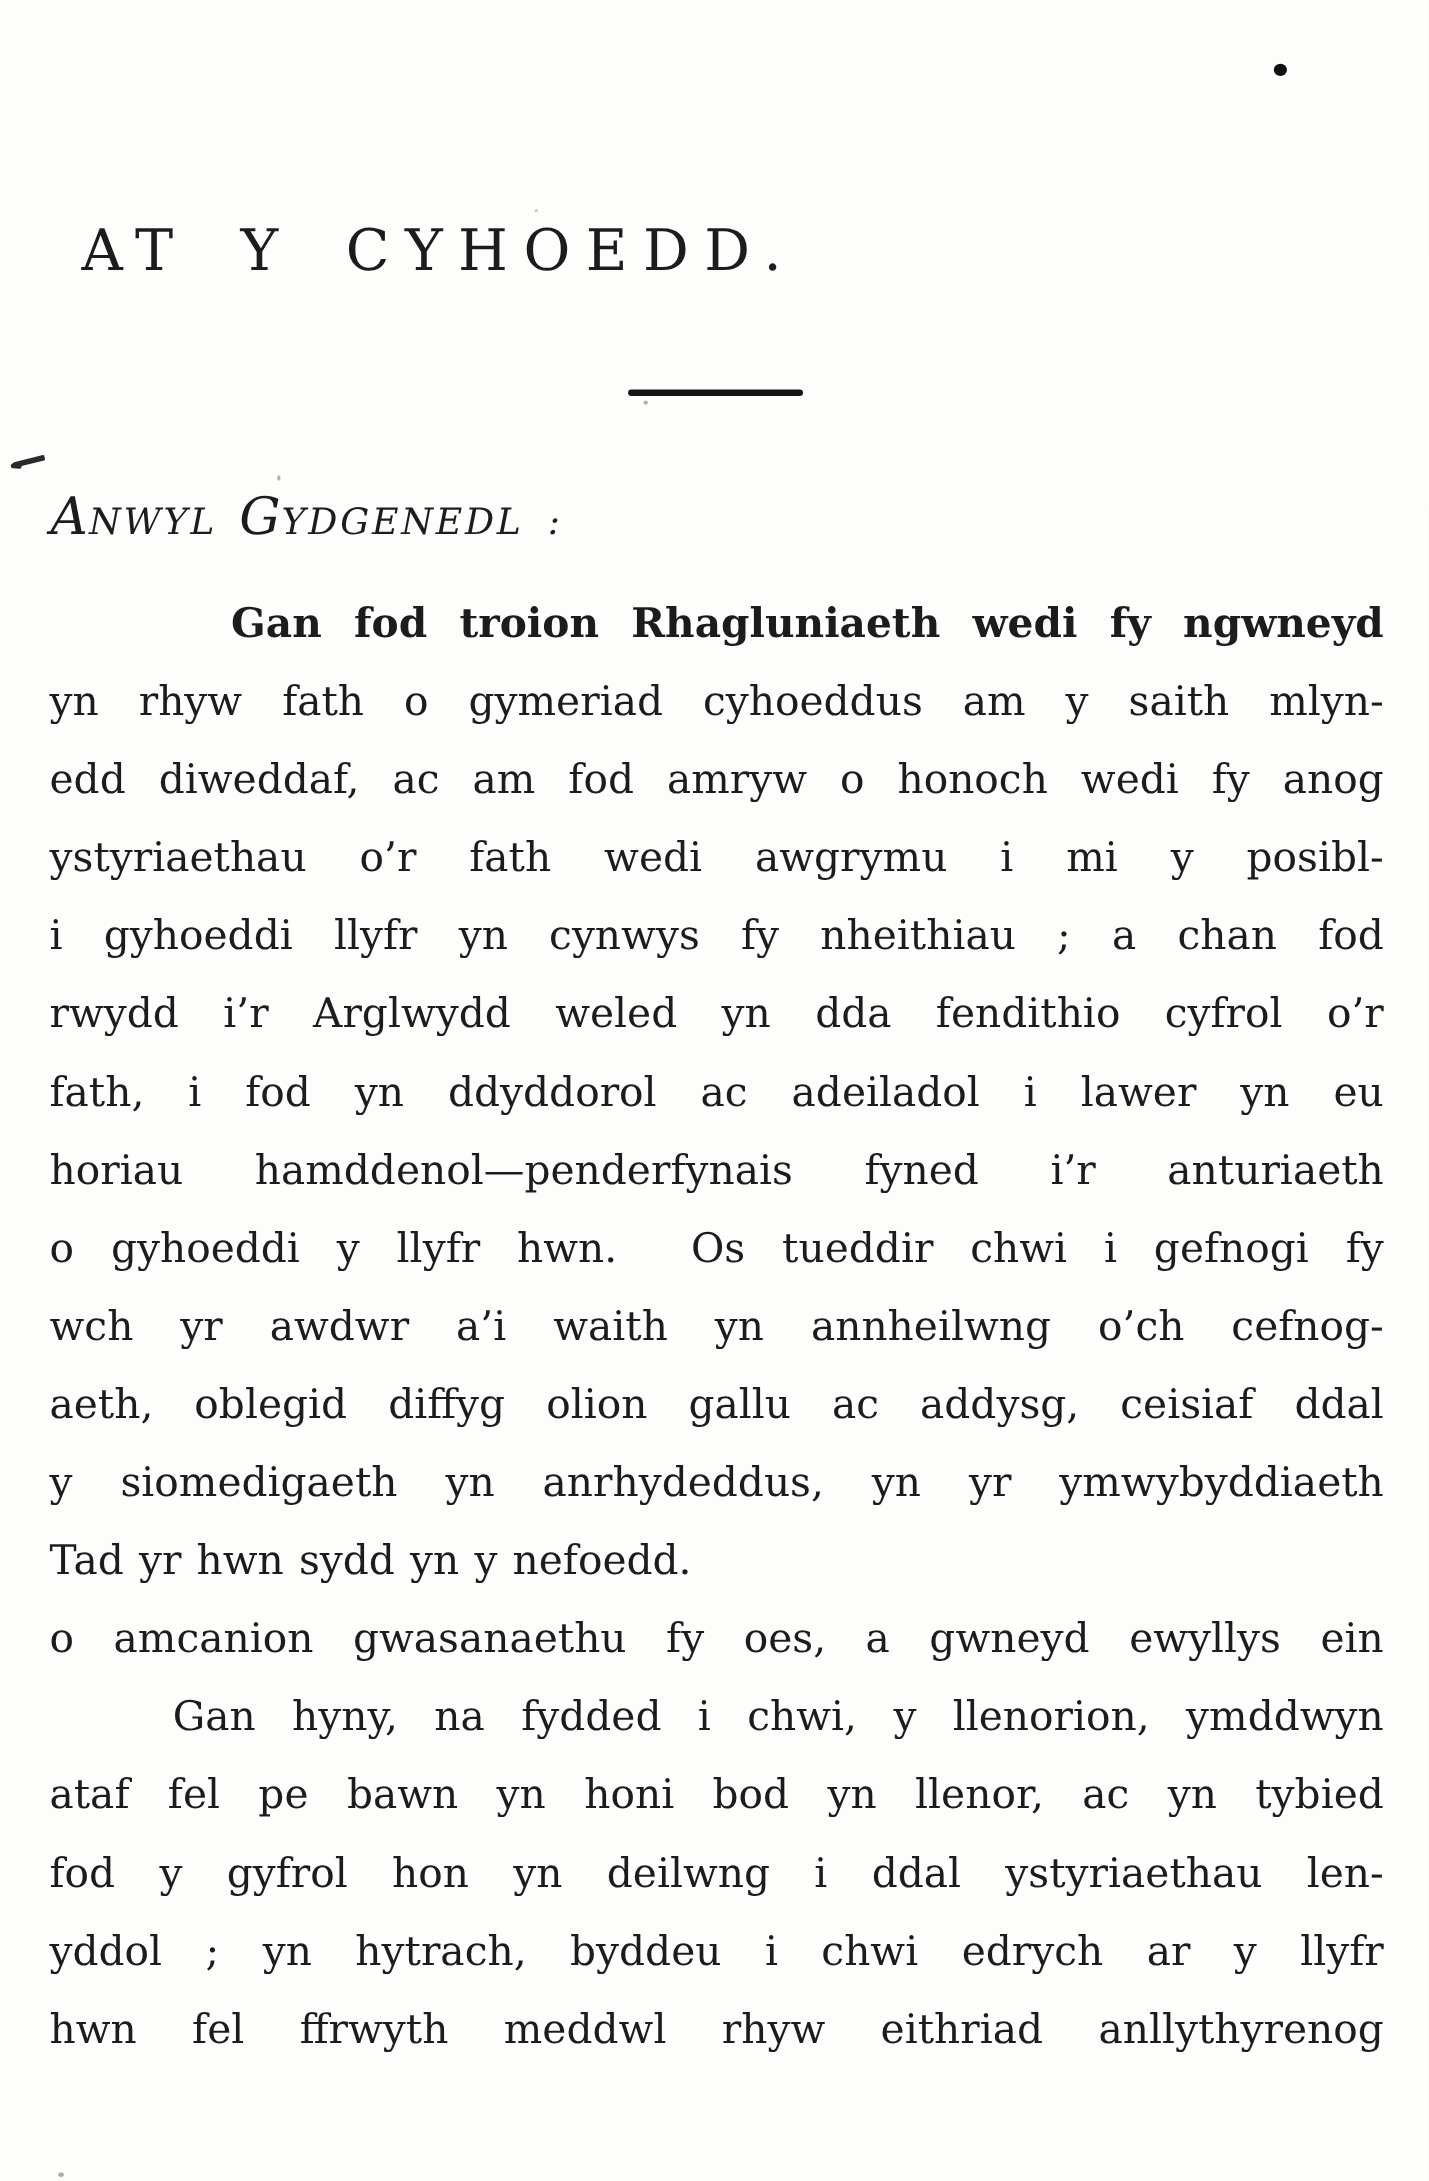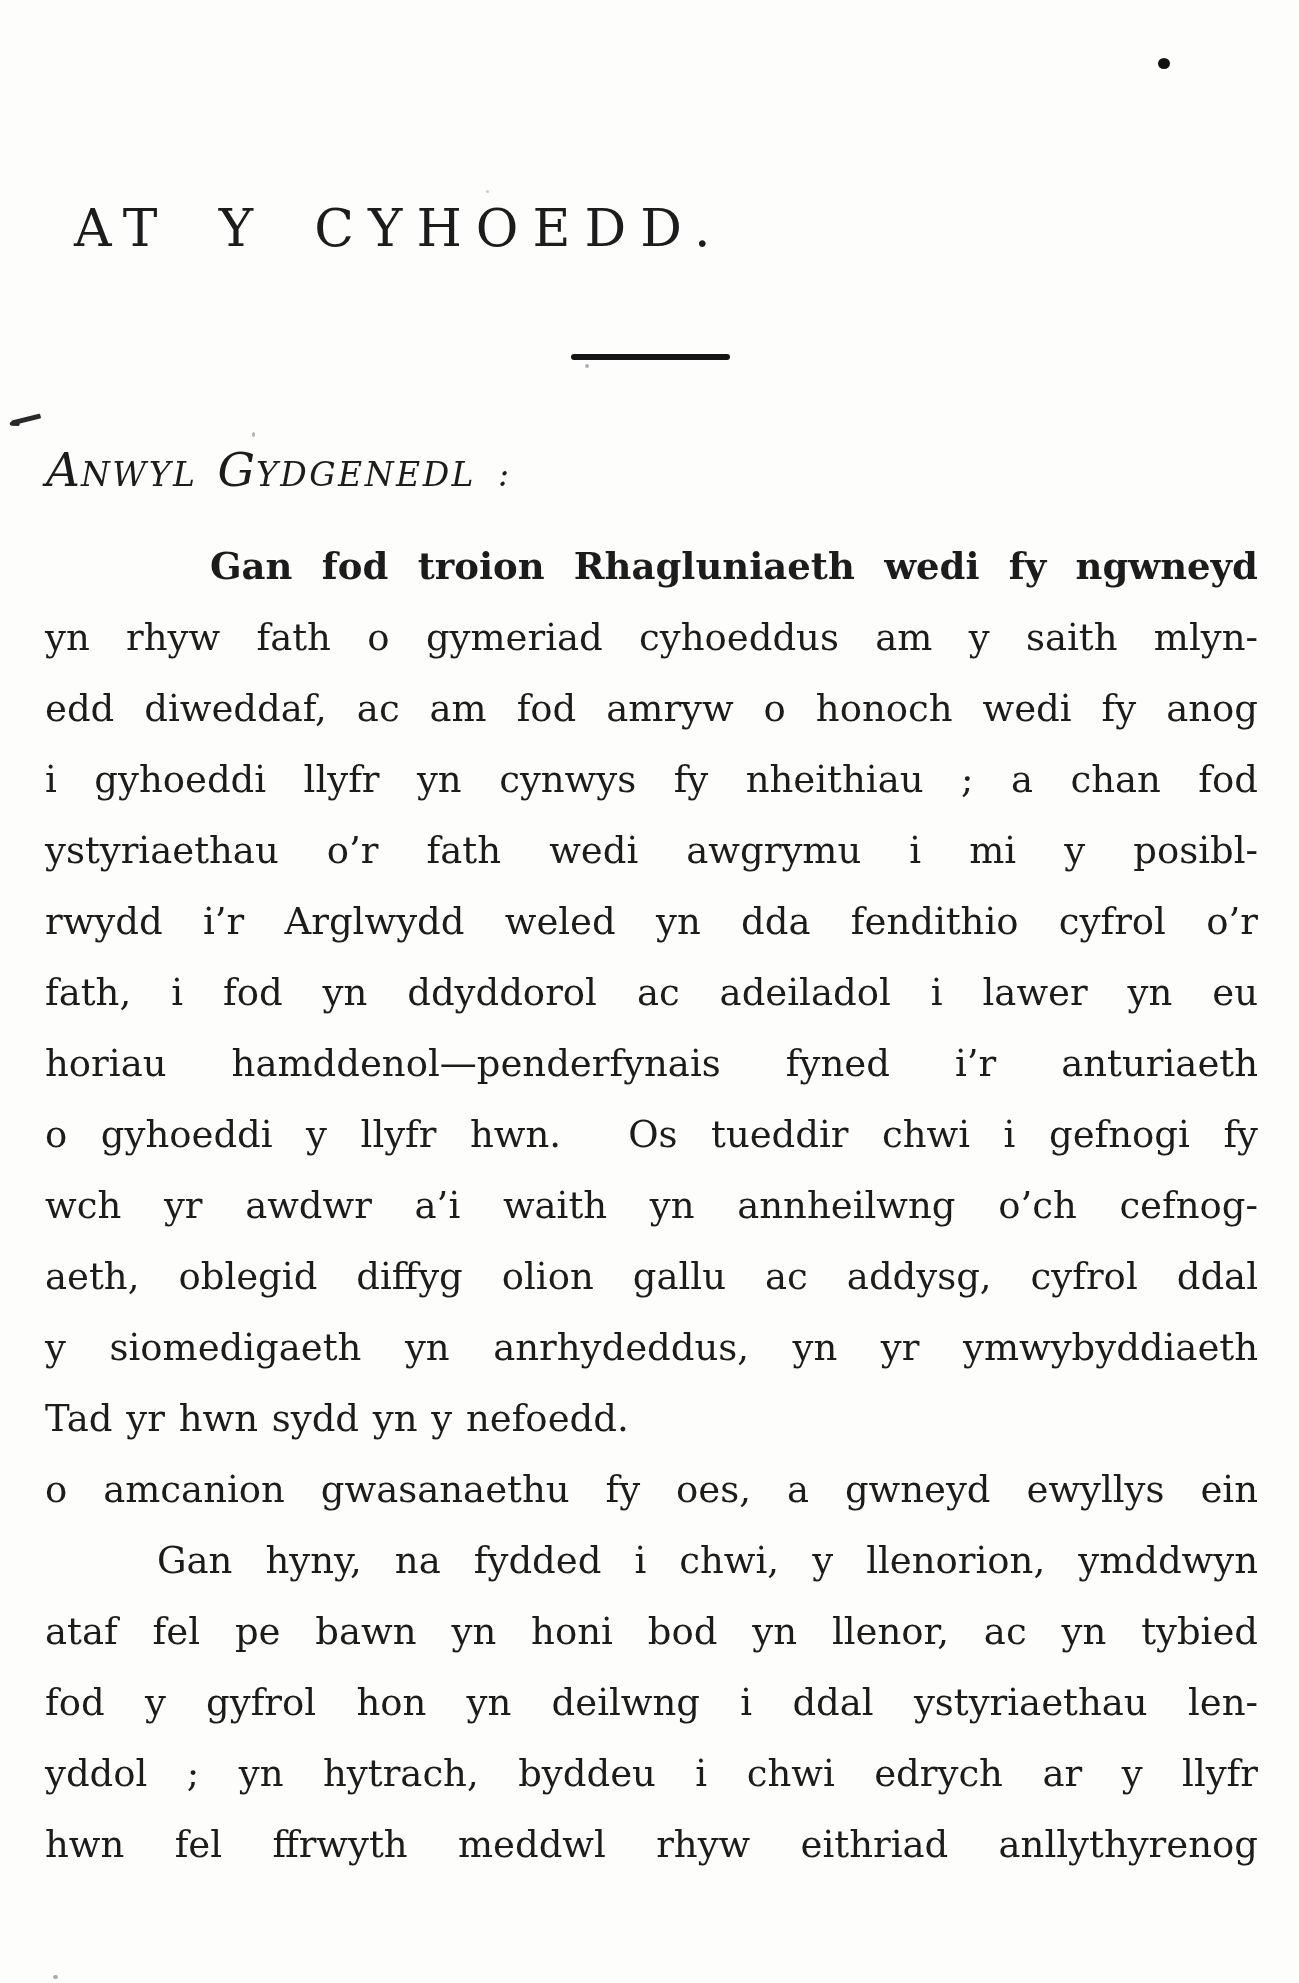--- a/index.html
+++ b/index.html
@@ -96,28 +96,28 @@
   <h1 class="title">AT Y CYHOEDD.</h1>
 
   <div class="rule"></div>
 
   <div class="salutation"><span class="sal-word"><span class="sal-cap">A</span><span class="sal-rest">nwyl</span></span><span class="sal-word"><span class="sal-cap">G</span><span class="sal-rest">ydgenedl</span></span><span class="sal-suffix">:</span></div>
 
   <div class="body-block">
       <div class="line" style="padding-left: 165px; font-weight: bold;">Gan fod troion Rhagluniaeth wedi fy ngwneyd</div>
       <div class="line">yn rhyw fath o gymeriad cyhoeddus am y saith mlyn-</div>
       <div class="line">edd diweddaf, ac am fod amryw o honoch wedi fy anog</div>
+      <div class="line">ystyriaethau o’r fath wedi awgrymu i mi y posibl-</div>
       <div class="line">i gyhoeddi llyfr yn cynwys fy nheithiau&nbsp;; a chan fod</div>
-      <div class="line">ystyriaethau o’r fath wedi awgrymu i mi y posibl-</div>
       <div class="line">rwydd i’r Arglwydd weled yn dda fendithio cyfrol o’r</div>
       <div class="line">fath, i fod yn ddyddorol ac adeiladol i lawer yn eu</div>
       <div class="line">horiau hamddenol—penderfynais fyned i’r anturiaeth</div>
       <div class="line">o gyhoeddi y llyfr hwn.&nbsp; Os tueddir chwi i gefnogi fy</div>
       <div class="line">wch yr awdwr a’i waith yn annheilwng o’ch cefnog-</div>
-      <div class="line">aeth, oblegid diffyg olion gallu ac addysg, cyfrol ddal</div>
+      <div class="line">aeth, oblegid diffyg olion gallu ac addysg, ceisiaf ddal</div>
       <div class="line">y siomedigaeth yn anrhydeddus, yn yr ymwybyddiaeth</div>
       <div class="line no-just">Tad yr hwn sydd yn y nefoedd.</div>
       <div class="line">o amcanion gwasanaethu fy oes, a gwneyd ewyllys ein</div>
       <div class="line" style="padding-left: 112px;">Gan hyny, na fydded i chwi, y llenorion, ymddwyn</div>
       <div class="line">ataf fel pe bawn yn honi bod yn llenor, ac yn tybied</div>
       <div class="line">fod y gyfrol hon yn deilwng i ddal ystyriaethau len-</div>
       <div class="line">yddol&nbsp;; yn hytrach, byddeu i chwi edrych ar y llyfr</div>
       <div class="line">hwn fel ffrwyth meddwl rhyw eithriad anllythyrenog</div>
     </div>
 </div>

